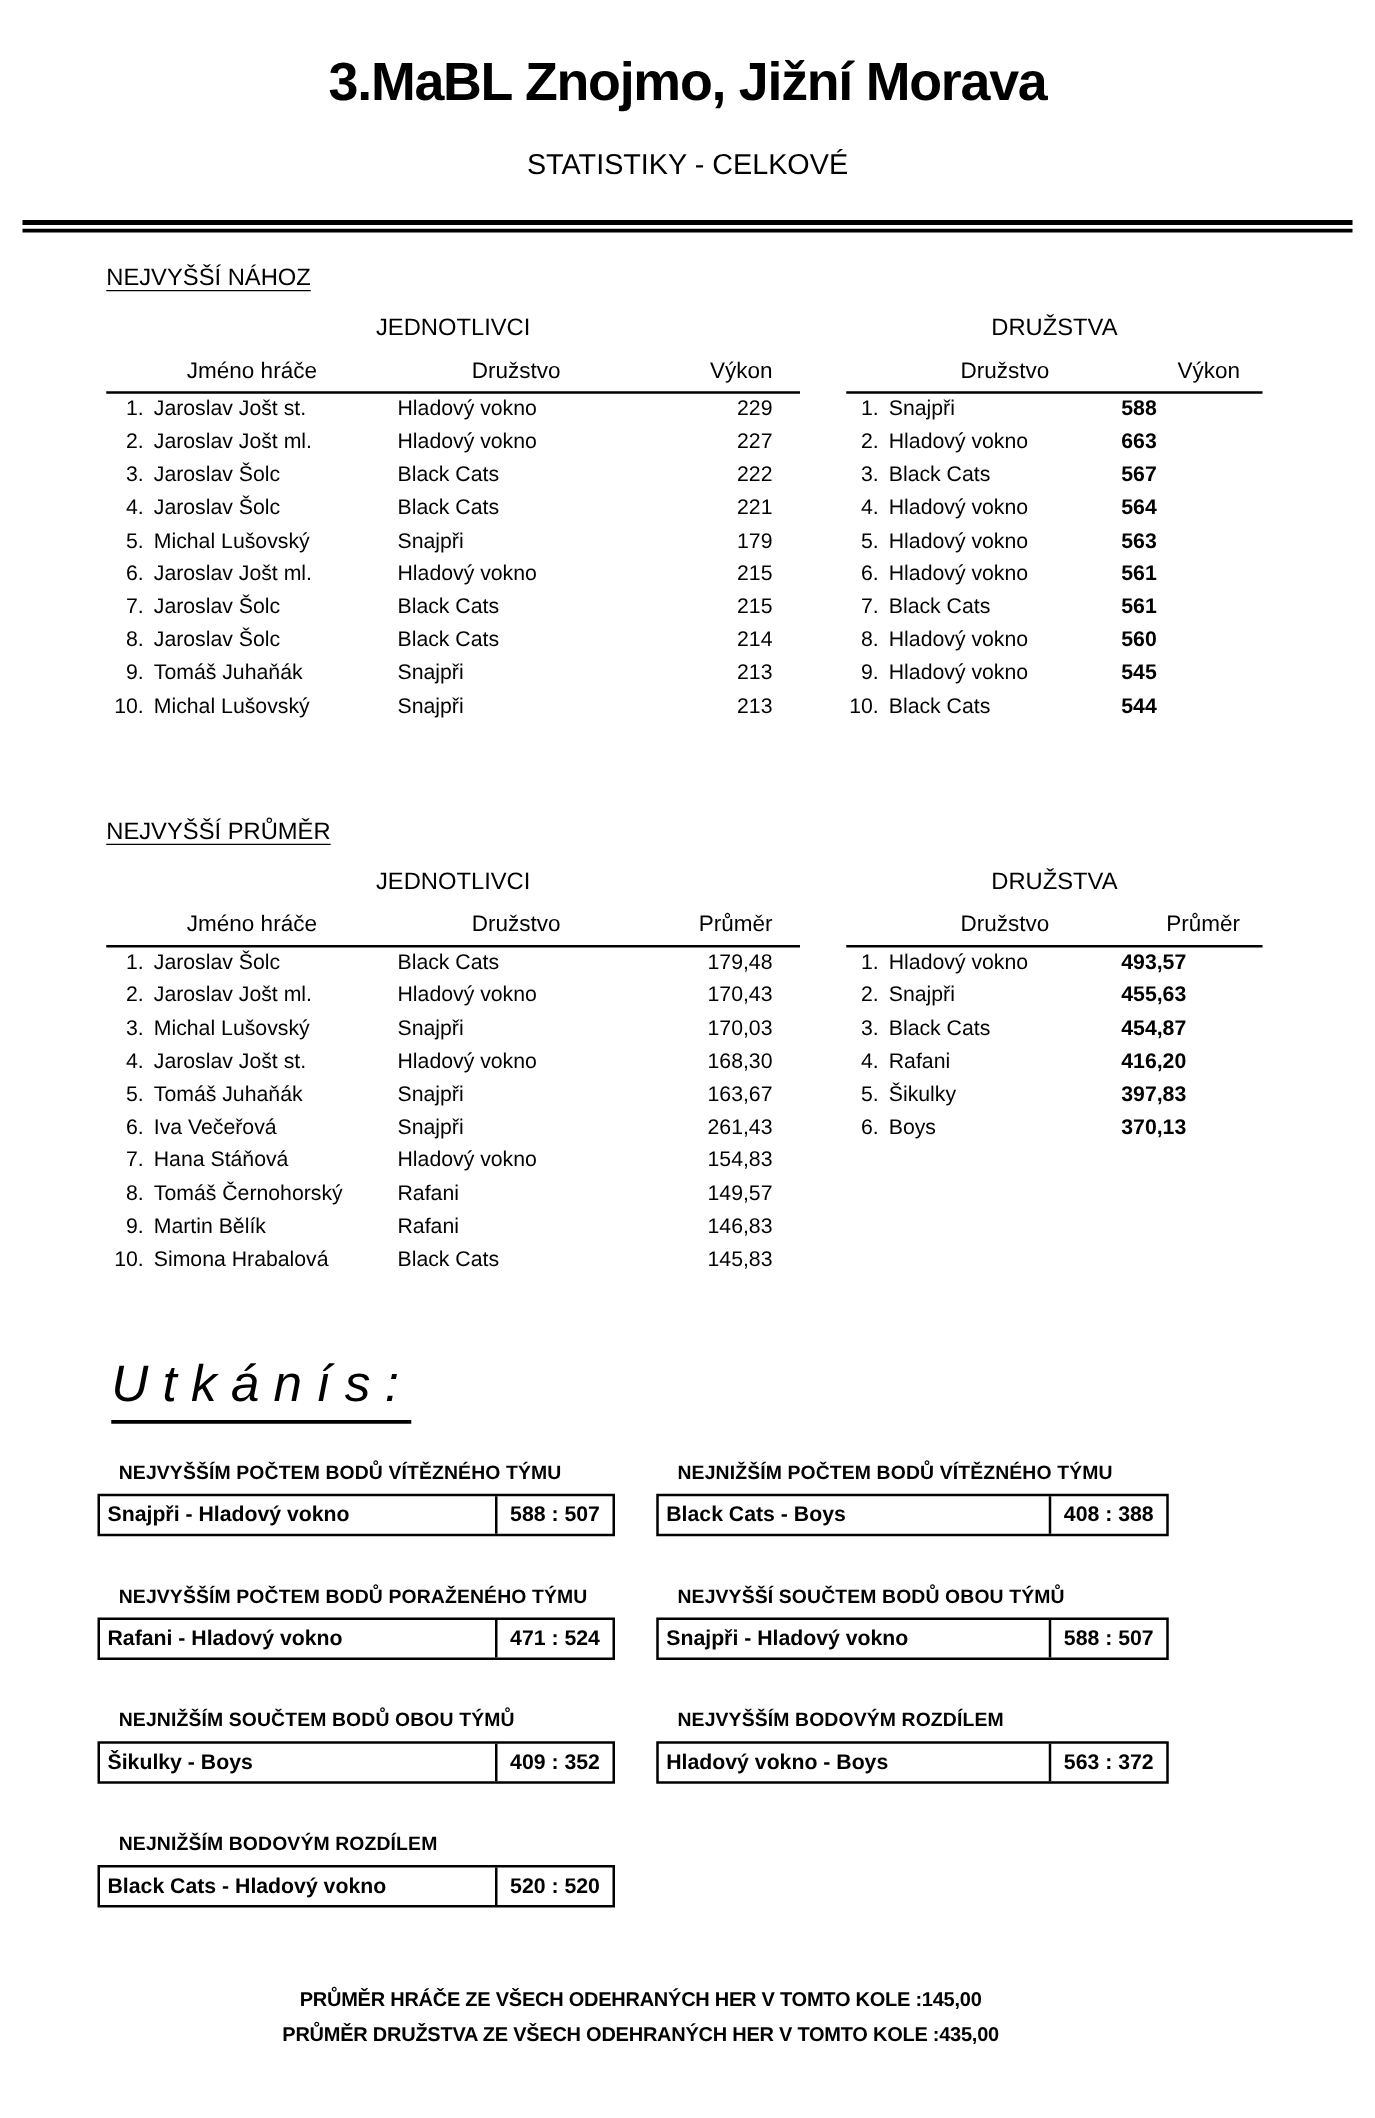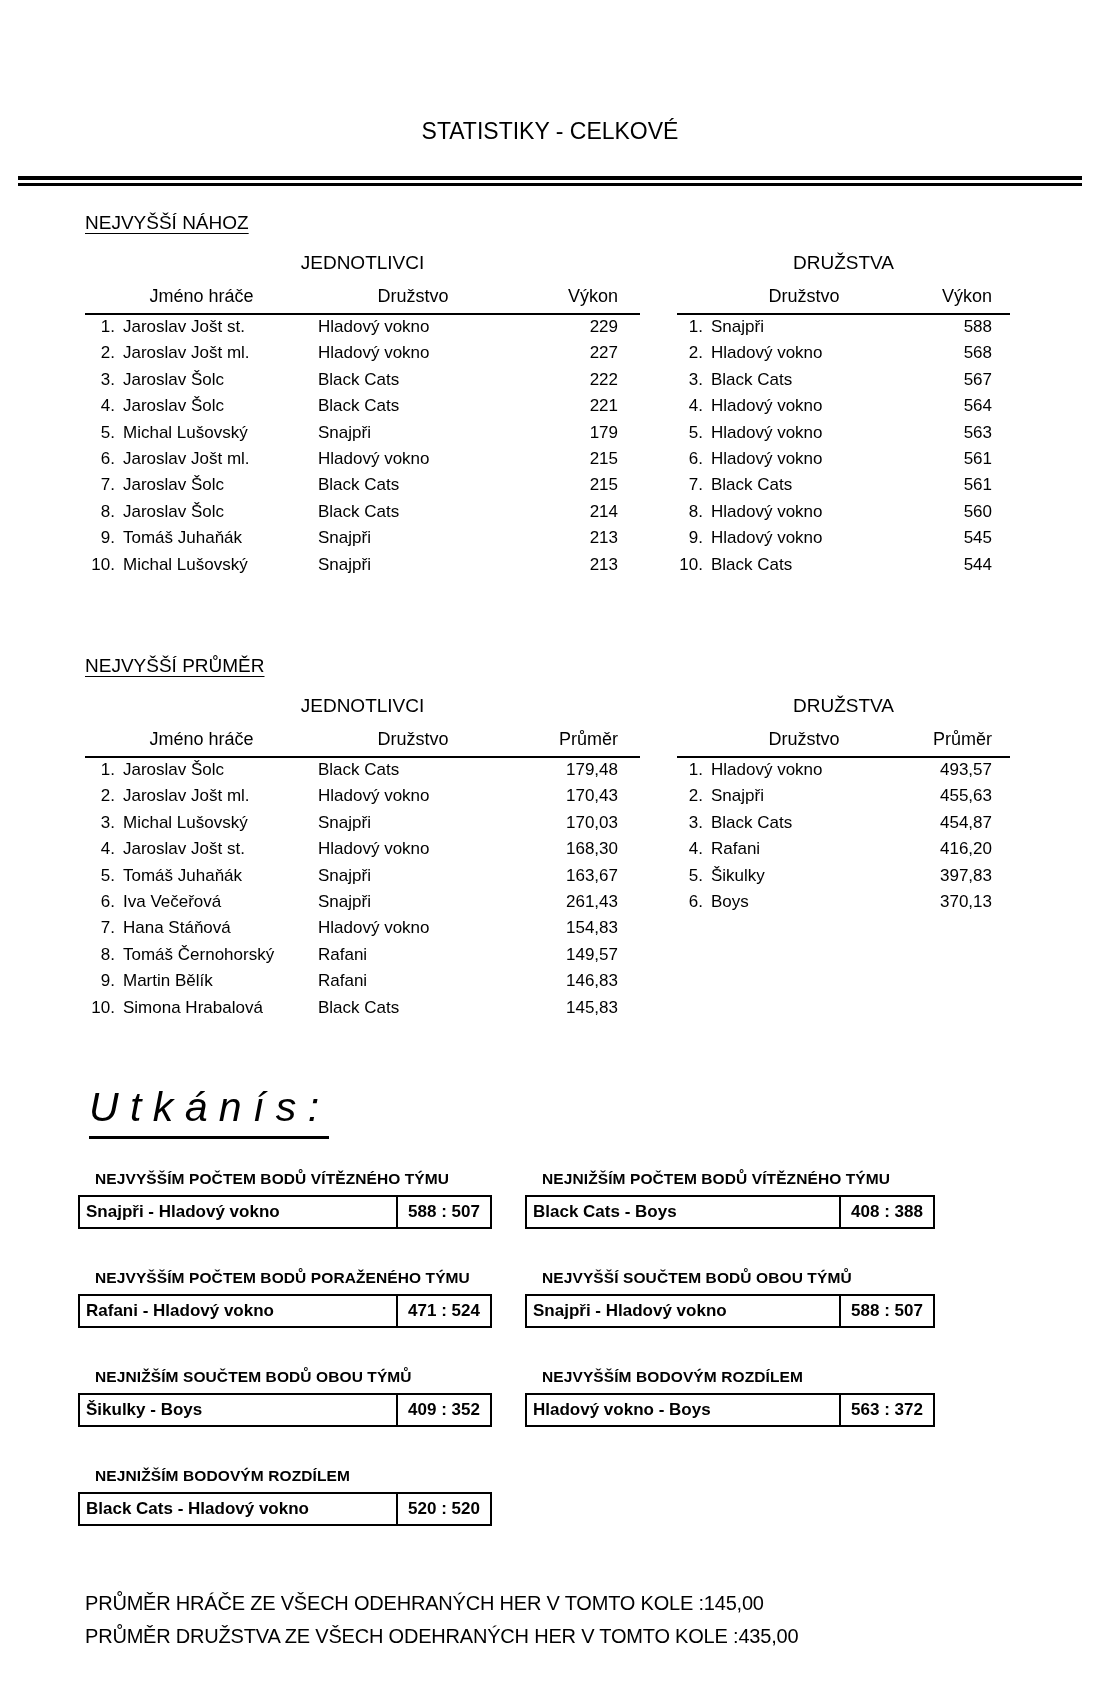--- a/index.html
+++ b/index.html
@@ -35,44 +35,45 @@
   .table.left .c-rank{width:30px;text-align:right;margin-right:8px;flex:none;}
   .table.left .c-name{width:195px;flex:none;}
   .table.left .c-team{width:190px;flex:none;}
   .table.left .c-value{flex:1;text-align:right;padding-right:22px;}
 
   .table.right .h-pad{width:34px;flex:none;}
   .table.right .h-team{flex:1;text-align:center;}
   .table.right .h-val{width:95px;text-align:right;padding-right:18px;flex:none;}
   .table.right .c-rank{width:26px;text-align:right;margin-right:8px;flex:none;}
   .table.right .c-team{flex:1;}
-  .table.right .c-value{width:95px;text-align:right;padding-right:18px;flex:none;}
+  .table.right .c-value{width:95px;padding-right:18px;flex:none;font-weight:bold;}
 
   .utkani-heading{position:absolute;top:1080px;left:85px;margin:4px;}
   .utkani-heading span{display:inline-block;font-size:41px;font-style:italic;
     font-weight:400;padding-bottom:5px;padding-right:10px;border-bottom:3px solid #000;}
 
   .matches{position:absolute;top:1170px;left:78px;width:857px;display:grid;
     grid-template-columns:414px 410px;column-gap:33px;row-gap:40px;}
   .m-label{margin:0 0 7px 17px;font-size:15.5px;font-weight:700;letter-spacing:0.1px;}
   .m-box{border:2px solid #000;height:34px;box-sizing:border-box;display:flex;
     align-items:center;font-size:17px;background:#fff;font-weight:bold;}
   .m-pairing{flex:1;padding-left:6px;white-space:nowrap;overflow:hidden;}
   .m-score{width:92px;flex:none;border-left:2px solid #000;align-self:stretch;
     display:flex;align-items:center;justify-content:center;}
 
   .footer{position:absolute;top:1592px;left:85px;width:855px;}
-  .f-line{display:flex;justify-content:flex-start;font-size:20px;font-weight:400;
+  .f-line{display:flex;justify-content:center;font-size:16px;font-weight:700;
     margin-bottom:10px;letter-spacing:-0.2px;}
 </style>
 </head>
 <body>
 
 <div class="page">
 
+  <h1 class="page-title">3.MaBL Znojmo, Jižní Morava</h1>
   <h2 class="page-subtitle">STATISTIKY - CELKOVÉ</h2>
   <div class="double-rule"></div>
 
   <section class="stat-section" id="section-0">
     <h3 class="sec-heading">NEJVYŠŠÍ NÁHOZ</h3>
     <div class="table left">
       <div class="t-title">JEDNOTLIVCI</div>
       <div class="t-head">
         <span class="h-name">Jméno hráče</span>
         <span class="h-team">Družstvo</span>
@@ -150,21 +151,21 @@
       </div>
       <div class="t-body">
           <div class="trow">
             <span class="c-rank">1.</span>
             <span class="c-team">Snajpři</span>
             <span class="c-value">588</span>
           </div>
           <div class="trow">
             <span class="c-rank">2.</span>
             <span class="c-team">Hladový vokno</span>
-            <span class="c-value">568</span>
+            <span class="c-value">663</span>
           </div>
           <div class="trow">
             <span class="c-rank">3.</span>
             <span class="c-team">Black Cats</span>
             <span class="c-value">567</span>
           </div>
           <div class="trow">
             <span class="c-rank">4.</span>
             <span class="c-team">Hladový vokno</span>
             <span class="c-value">564</span>

